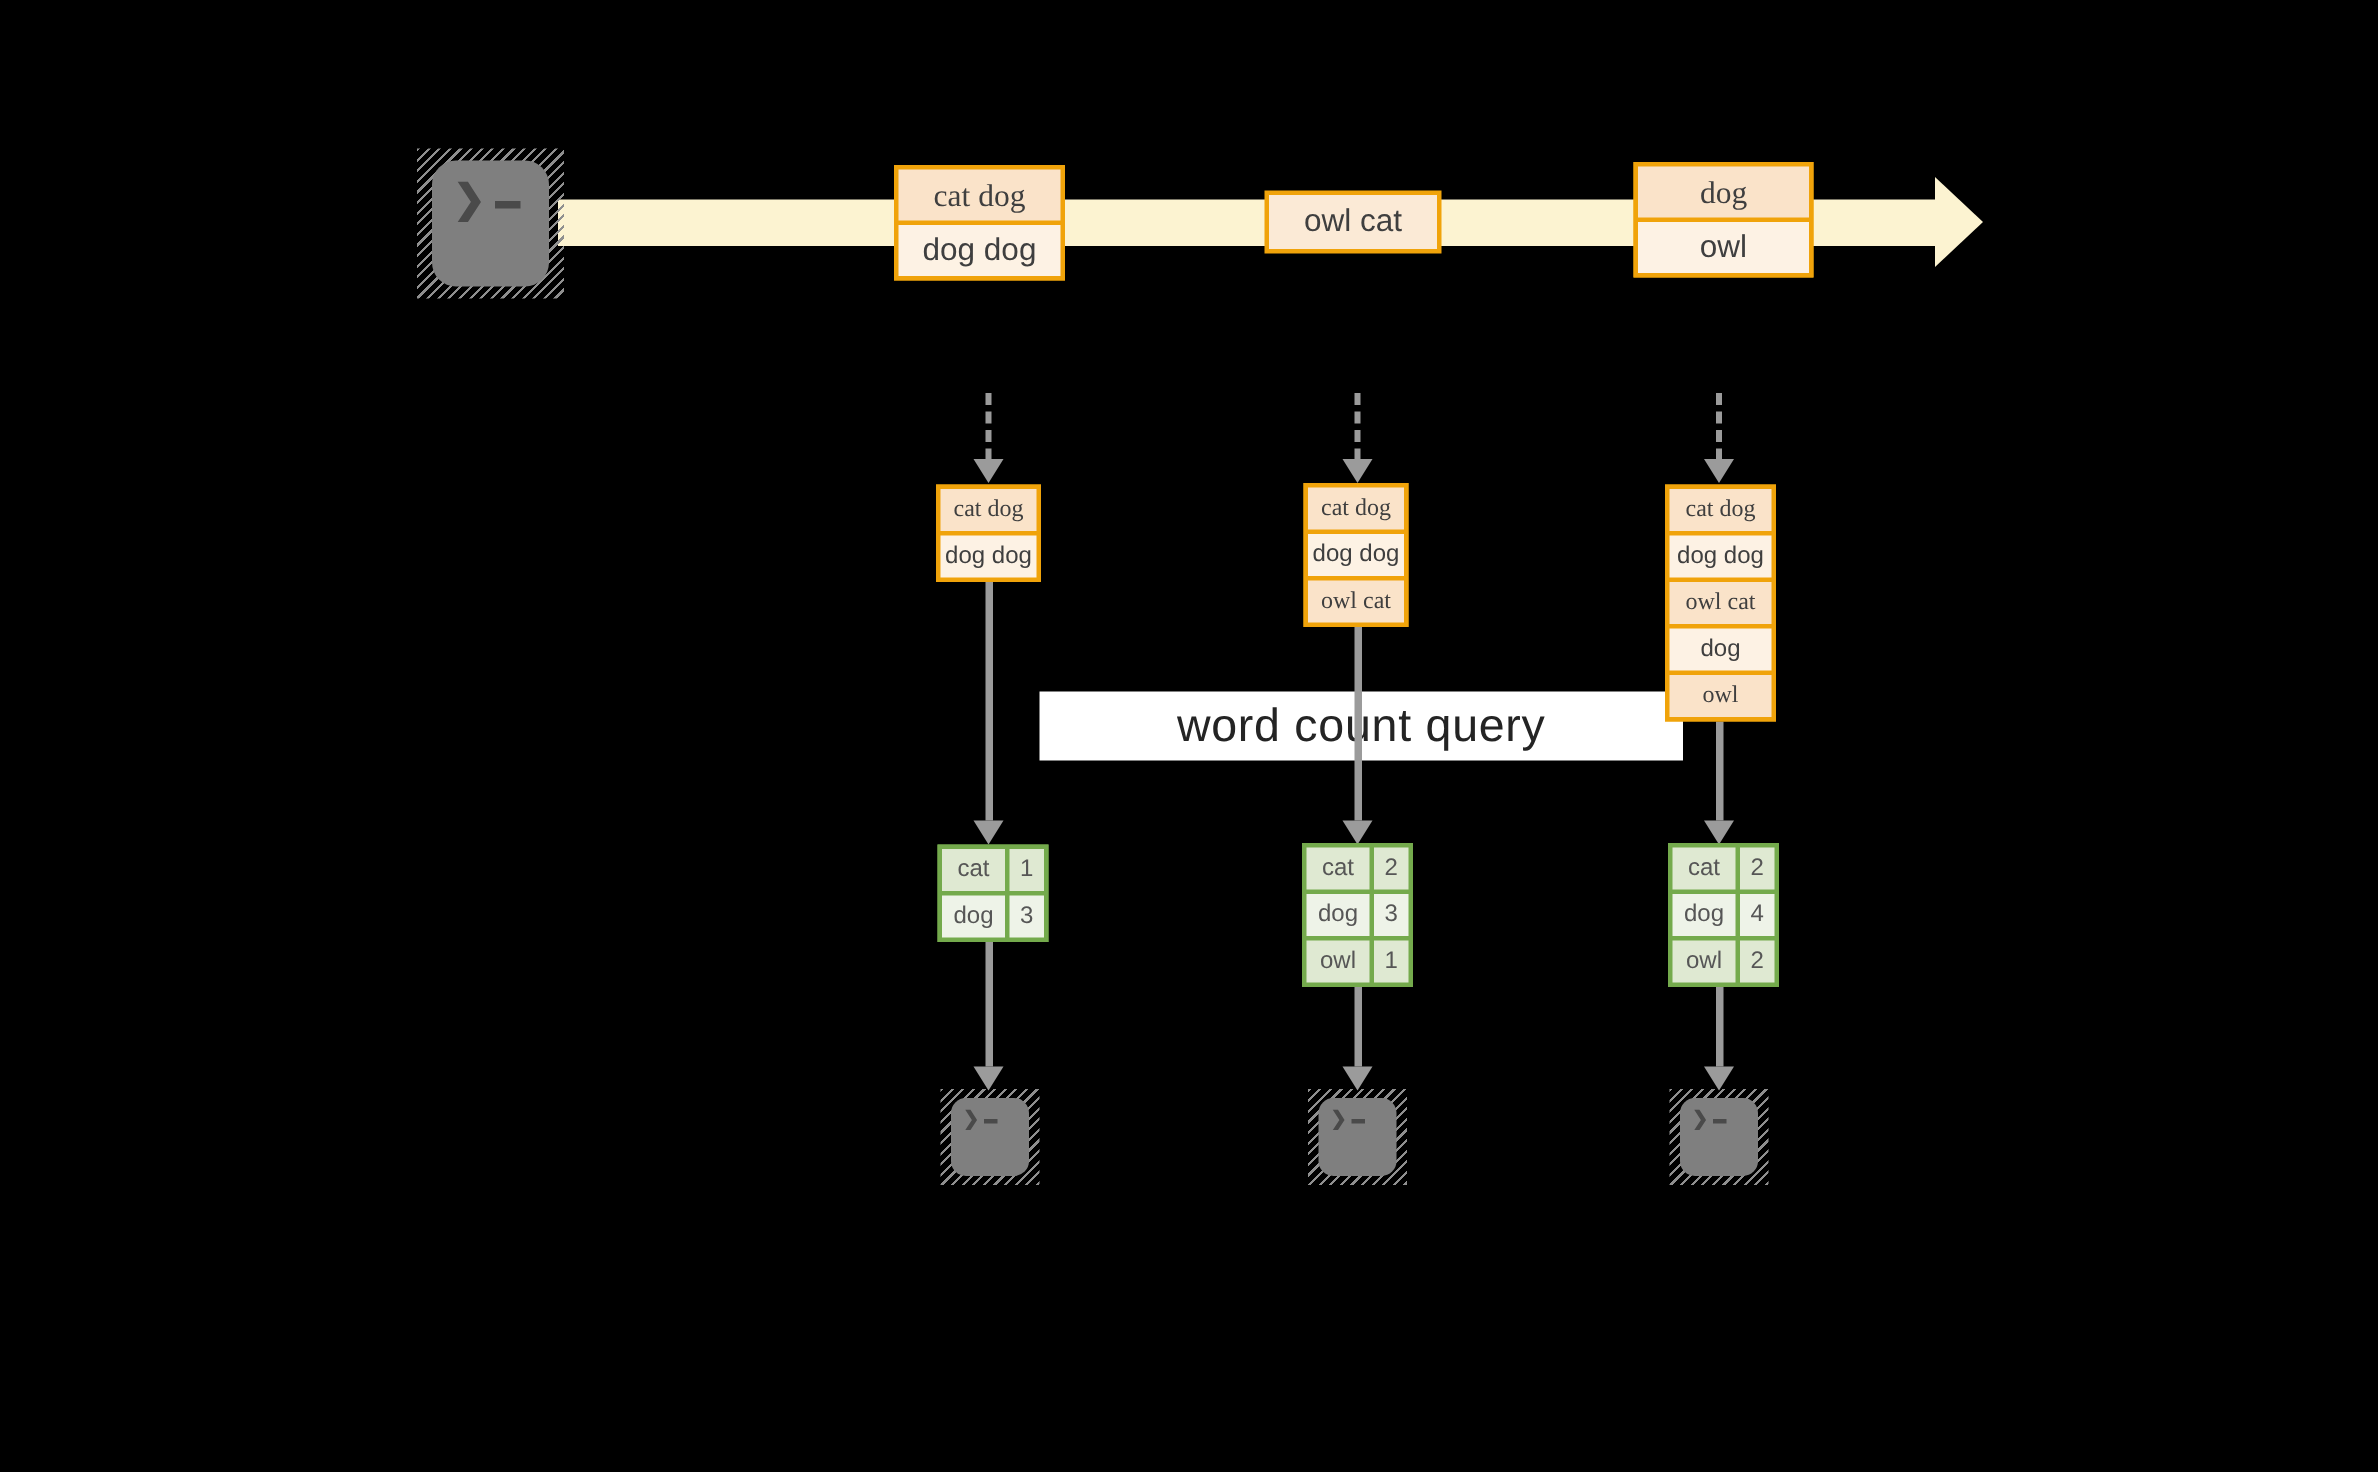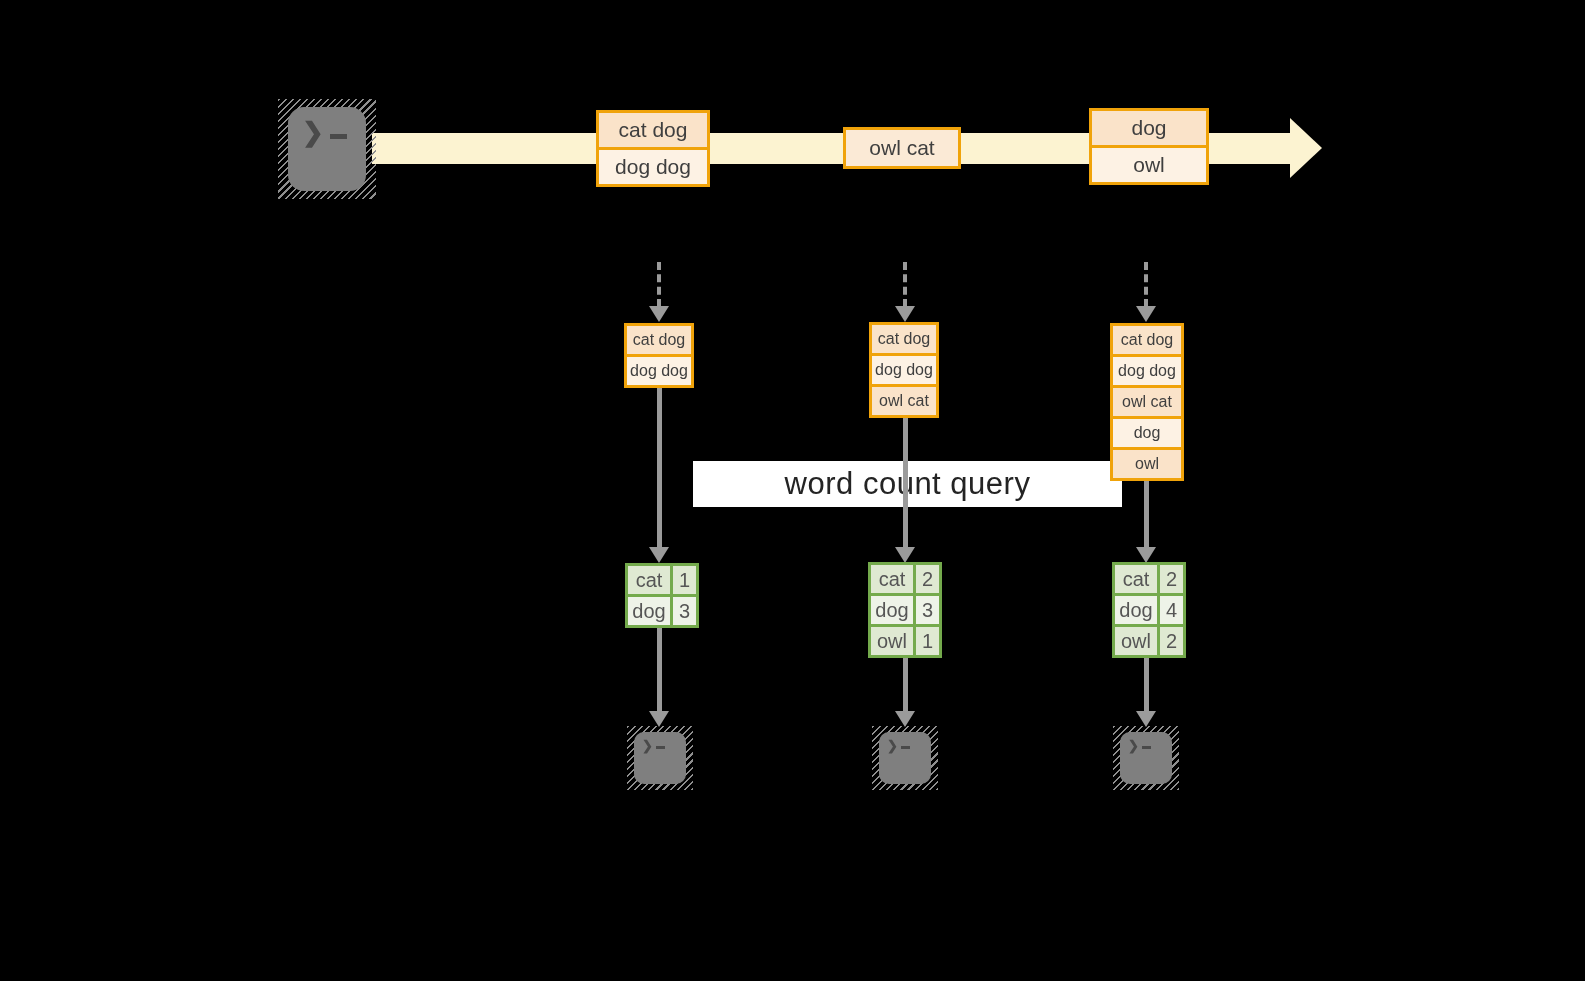--- a/index.html
+++ b/index.html
@@ -23,35 +23,35 @@
   .chev{line-height:1;}
   .dash-lg{width:17px;height:5px;background:var(--glyph);margin:0 0 6px 6px;}
   .dash-sm{width:9px;height:3px;background:var(--glyph);margin:0 0 3px 3px;}
   
   .obox{position:absolute;z-index:3;border:3px solid var(--amber);background:var(--amber);
         display:flex;flex-direction:column;gap:3px;}
   .ocell{display:flex;align-items:center;justify-content:center;color:#3f3f3f;white-space:nowrap;}
   .ocell.big{height:34px;font-size:21px;}
   .ocell.one{height:36px;font-size:21px;}
   .ocell.sm{height:28px;font-size:16px;}
-  .peach{background:var(--peach);} .cream{background:var(--cream);} .mid{background:var(--mid);}
+  .peach{background:var(--peach);font-family:Liberation Serif, serif;} .cream{background:var(--cream);} .mid{background:var(--mid);}
   
   .vdash{position:absolute;width:0;border-left:4px dashed var(--gray);z-index:2;}
   .vline{position:absolute;width:5px;background:var(--gray);z-index:2;}
   .ahead{position:absolute;width:0;height:0;z-index:2;
          border-left:10px solid transparent;border-right:10px solid transparent;
          border-top:16px solid var(--gray);}
   
   .banner{position:absolute;left:693px;top:461px;width:429px;height:46px;background:#ffffff;z-index:1;
           display:flex;align-items:center;justify-content:center;}
   .banner span{font-size:31px;color:#242424;letter-spacing:.5px;}
   
   .gtable{position:absolute;z-index:3;border:3px solid var(--green);background:var(--green);
           display:grid;grid-template-columns:1fr 23px;grid-auto-rows:28px;gap:3px;width:68px;}
-  .gcell{display:flex;align-items:center;justify-content:center;font-size:20px;color:#565656;}
+  .gcell{display:flex;align-items:center;justify-content:center;font-size:16px;color:#565656;}
   .gdark{background:var(--gdark);} .glight{background:var(--glight);}
 </style>
 </head>
 <body>
 
 <div class="canvas">
 
   <div class="band"></div>
   <div class="band-head"></div>
 

